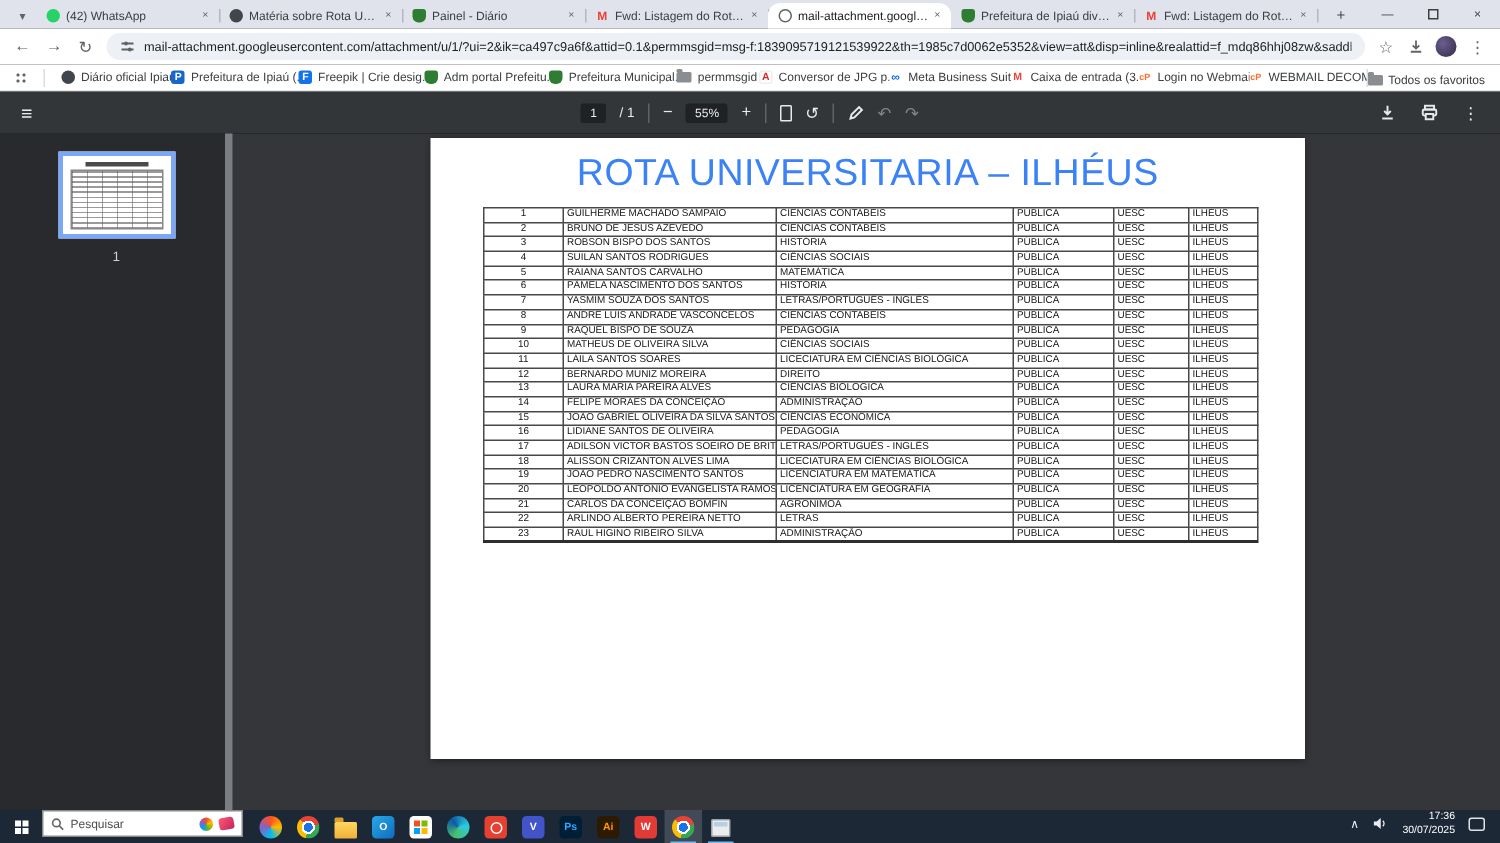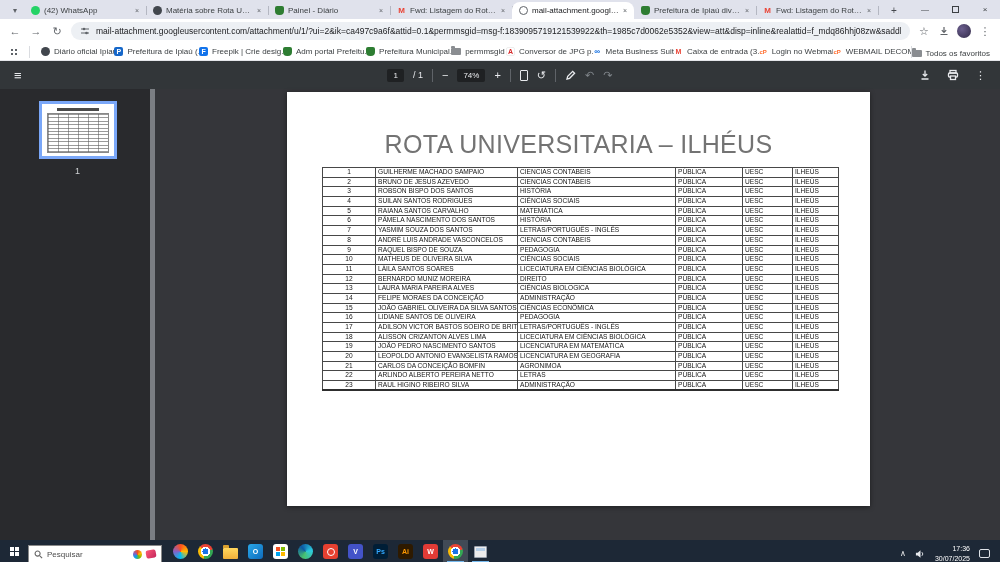--- a/index.html
+++ b/index.html
@@ -70,27 +70,27 @@
   .thumb { width:78px; height:58px; background:#fff; border:3px solid #7aa7f8; margin:12px auto 0; }
   .thumb-title-line { width:42px; height:3px; background:#4a4a4a; margin:4px auto 2px; }
   .thumb-mini-table { margin:1px 5px; height:40px; border:1px solid #888;
      background:
        repeating-linear-gradient(to right, rgba(90,90,90,.55) 0 1px, transparent 1px 10px),
        repeating-linear-gradient(to bottom, #9a9a9a 0 1px, transparent 1px 3.4px); }
   .thumb-label { color:#cfd1d4; font-size:9px; text-align:center; margin-top:7px; }
   .thumb-scrollbar { position:absolute; right:0; top:0; bottom:0; width:5px; background:#7b7e83; }
   .viewer { flex:1; position:relative; }
   .page { position:absolute; left:132px; top:3px; width:583px; height:414px; background:#fff; box-shadow:0 1px 5px rgba(0,0,0,.45); }
-  .doc-title { text-align:center; font-size:25px; color:#737373; margin-top:38px; letter-spacing:.3px; }
+  .doc-title { text-align:center; font-size:25px; color:#3b82f6; margin-top:9px; letter-spacing:.3px; }
   .doc-table { border-collapse:collapse; table-layout:fixed; width:516px; margin:8px 0 0 35px; border:1px solid #2e2e2e; border-bottom-width:2px; }
   .doc-table td { border:1px solid #484848; font-size:6.6px; color:#151515; height:9.7px; padding:0 2px; white-space:nowrap; overflow:hidden; line-height:1; }
   .doc-table td:first-child { text-align:center; }
 
   
-  .taskbar { height:23px; background:#1d2836; display:flex; align-items:flex-end; color:#fff; }
+  .taskbar { height:23px; background:#1d2836; display:flex; align-items:flex-start; color:#fff; }
   .start-btn { width:28px; height:23px; display:flex; align-items:center; justify-content:center; }
   .win-logo { width:9px; height:9px; display:grid; grid-template-columns:1fr 1fr; grid-template-rows:1fr 1fr; gap:1px; }
   .win-logo i { background:#fdfdfd; }
   .search-box { width:134px; height:18px; background:#fff; border:1px solid #8a8a8a; display:flex; align-items:center; gap:4px; padding:0 5px; }
   .search-text { font-size:8px; color:#4d4d4d; flex:1; }
   .s-pinwheel { width:9px; height:9px; border-radius:50%; background:conic-gradient(#f25022,#ffb900,#7fba00,#00a4ef,#8661c5,#f25022); flex:none; }
   .s-card { width:10px; height:8px; border-radius:2px; background:linear-gradient(135deg,#ff5977,#c2255c); transform:rotate(-10deg); flex:none; }
   .apps { display:flex; margin-left:6px; }
   .app { width:25px; height:23px; display:flex; align-items:center; justify-content:center; position:relative; }
   .app.active { background:rgba(255,255,255,.16); }
@@ -249,21 +249,21 @@
   </div>
 </div>
 
 <div class="pdf-toolbar">
   <div class="hamburger">≡</div>
   <div class="pdf-center">
     <span class="dark-box">1</span>
     <span>/ 1</span>
     <span class="vdiv"></span>
     <span class="tool-glyph">−</span>
-    <span class="dark-box">74%</span>
+    <span class="dark-box">55%</span>
     <span class="tool-glyph">+</span>
     <span class="vdiv"></span>
     <span class="fit-icon"></span>
     <span class="tool-glyph">↺</span>
     <span class="vdiv"></span>
     <svg class="pdficon" width="11" height="11" viewBox="0 0 11 11">
         <path d="M2 9l.7-2.6 5-5 1.9 1.9-5 5L2 9z"></path>
       </svg>
     <span class="tool-glyph dim">↶</span>
     <span class="tool-glyph dim">↷</span>

